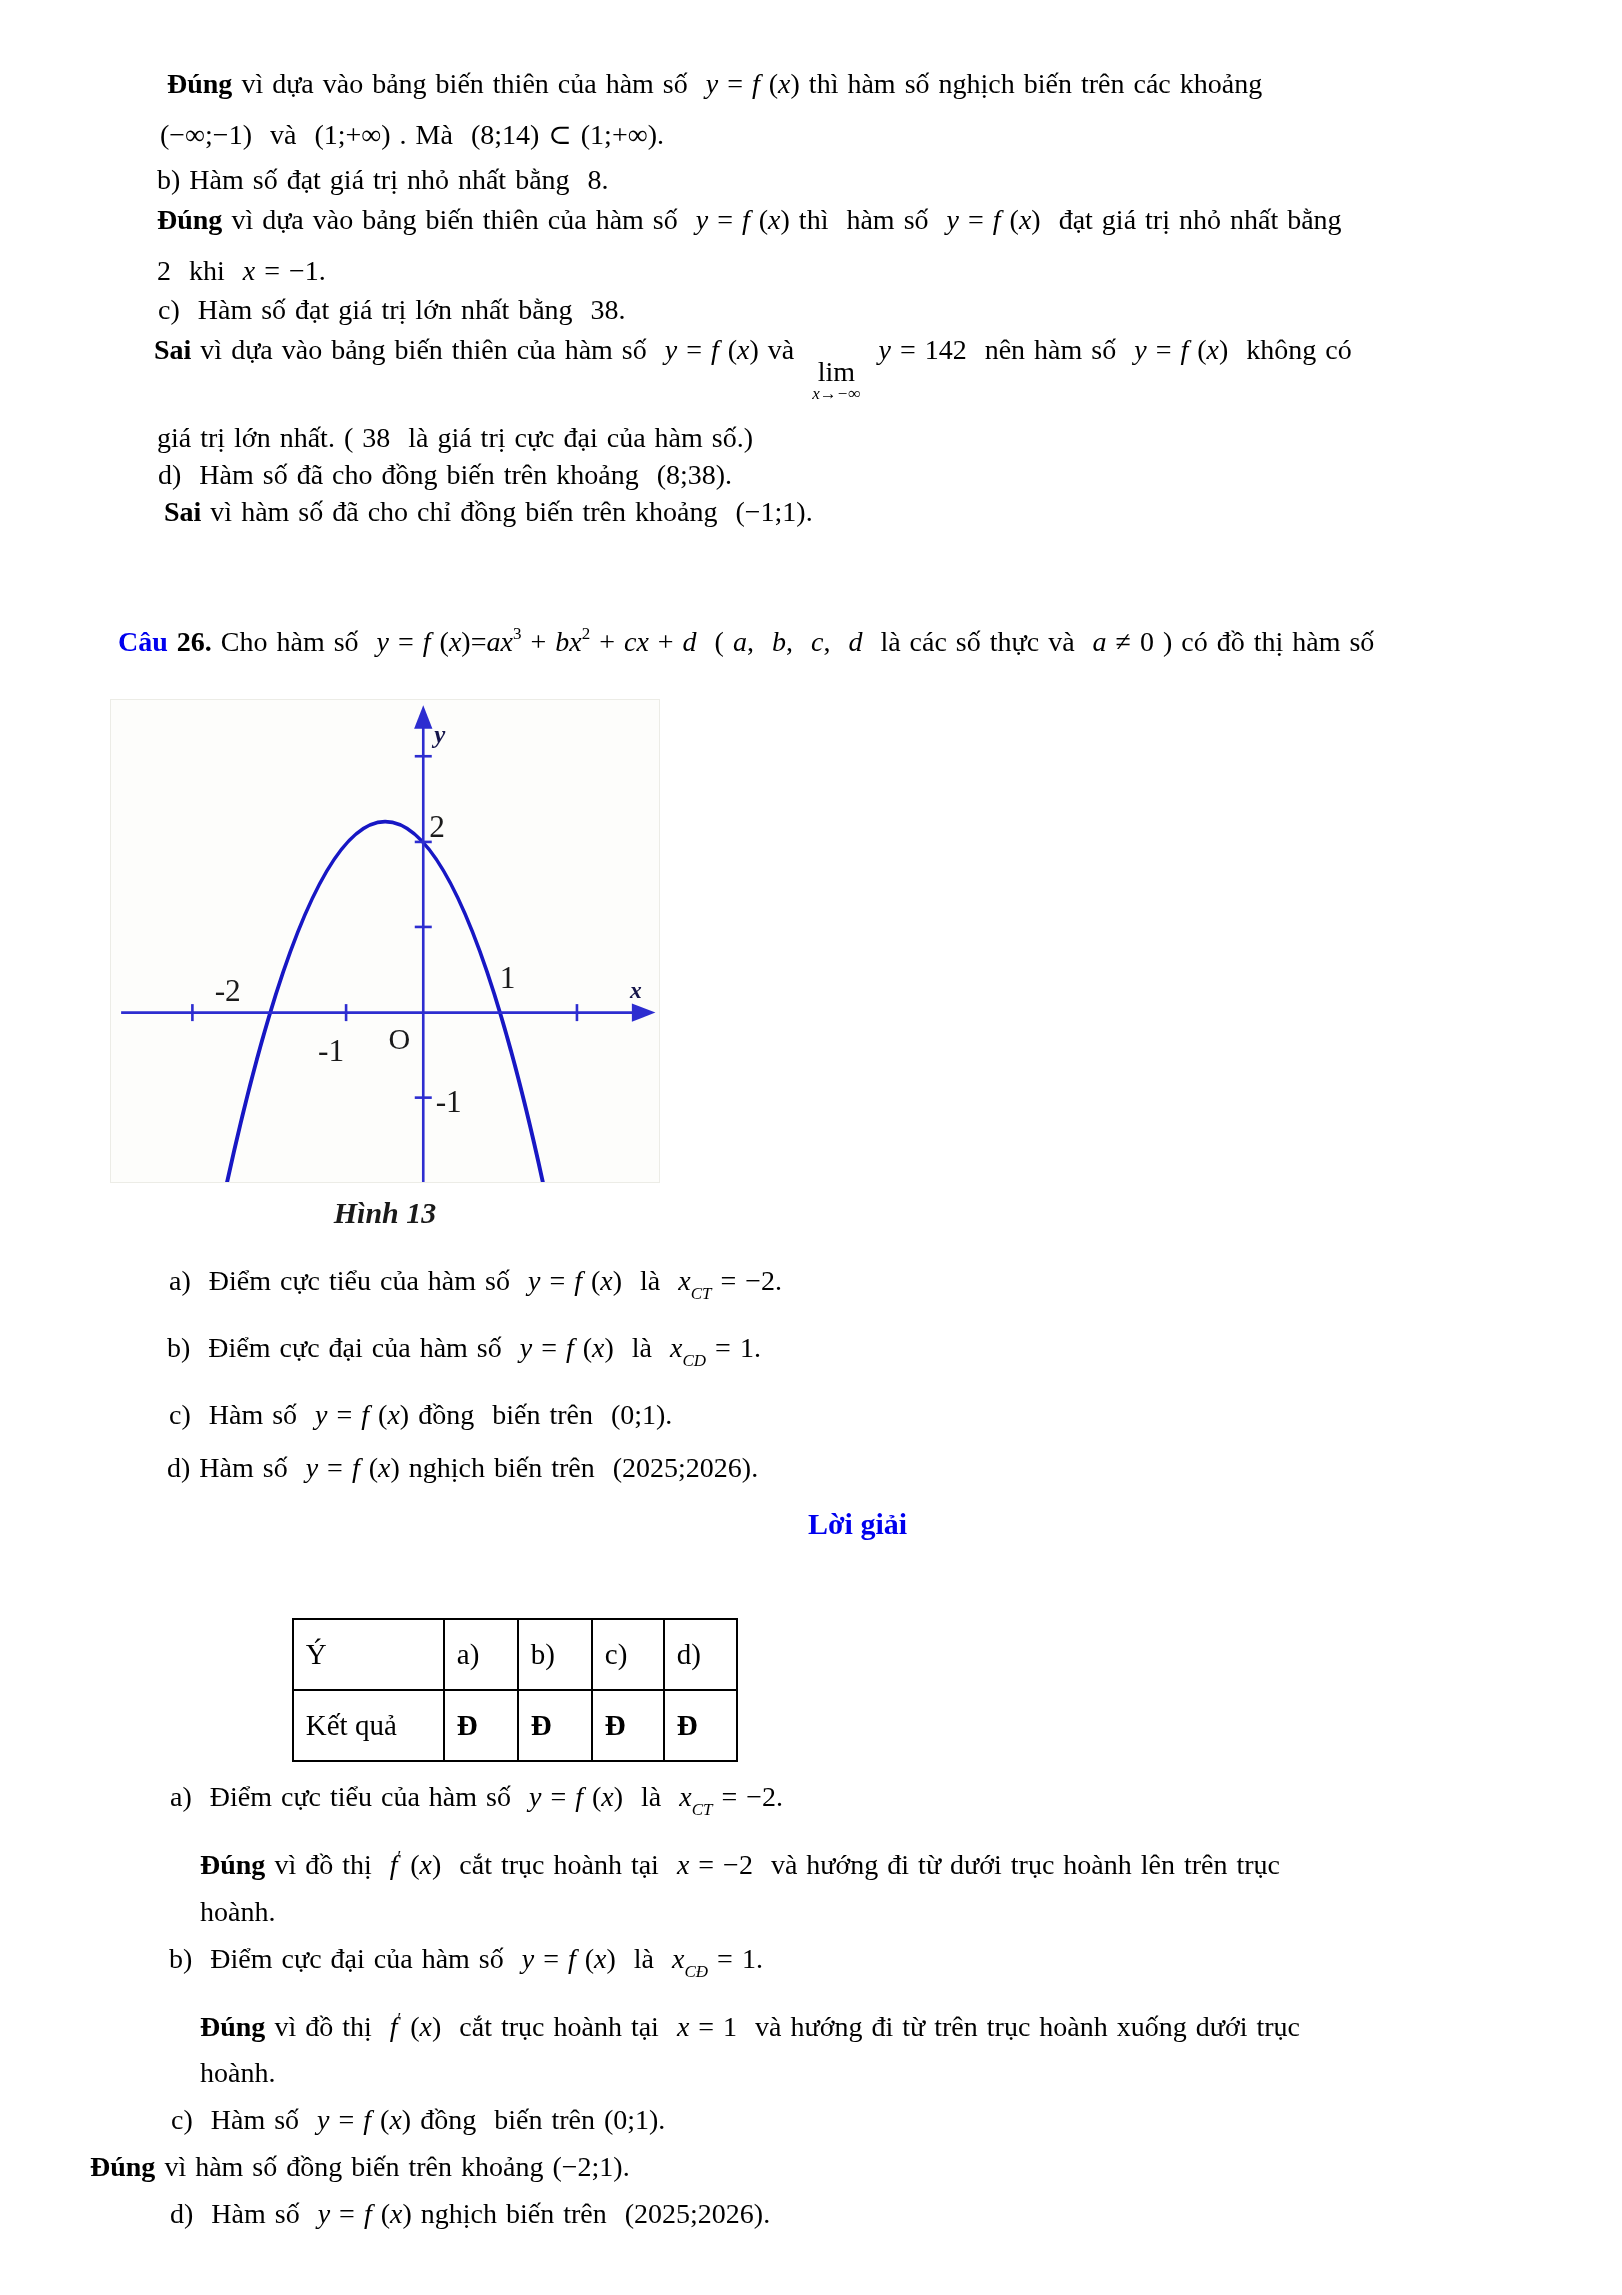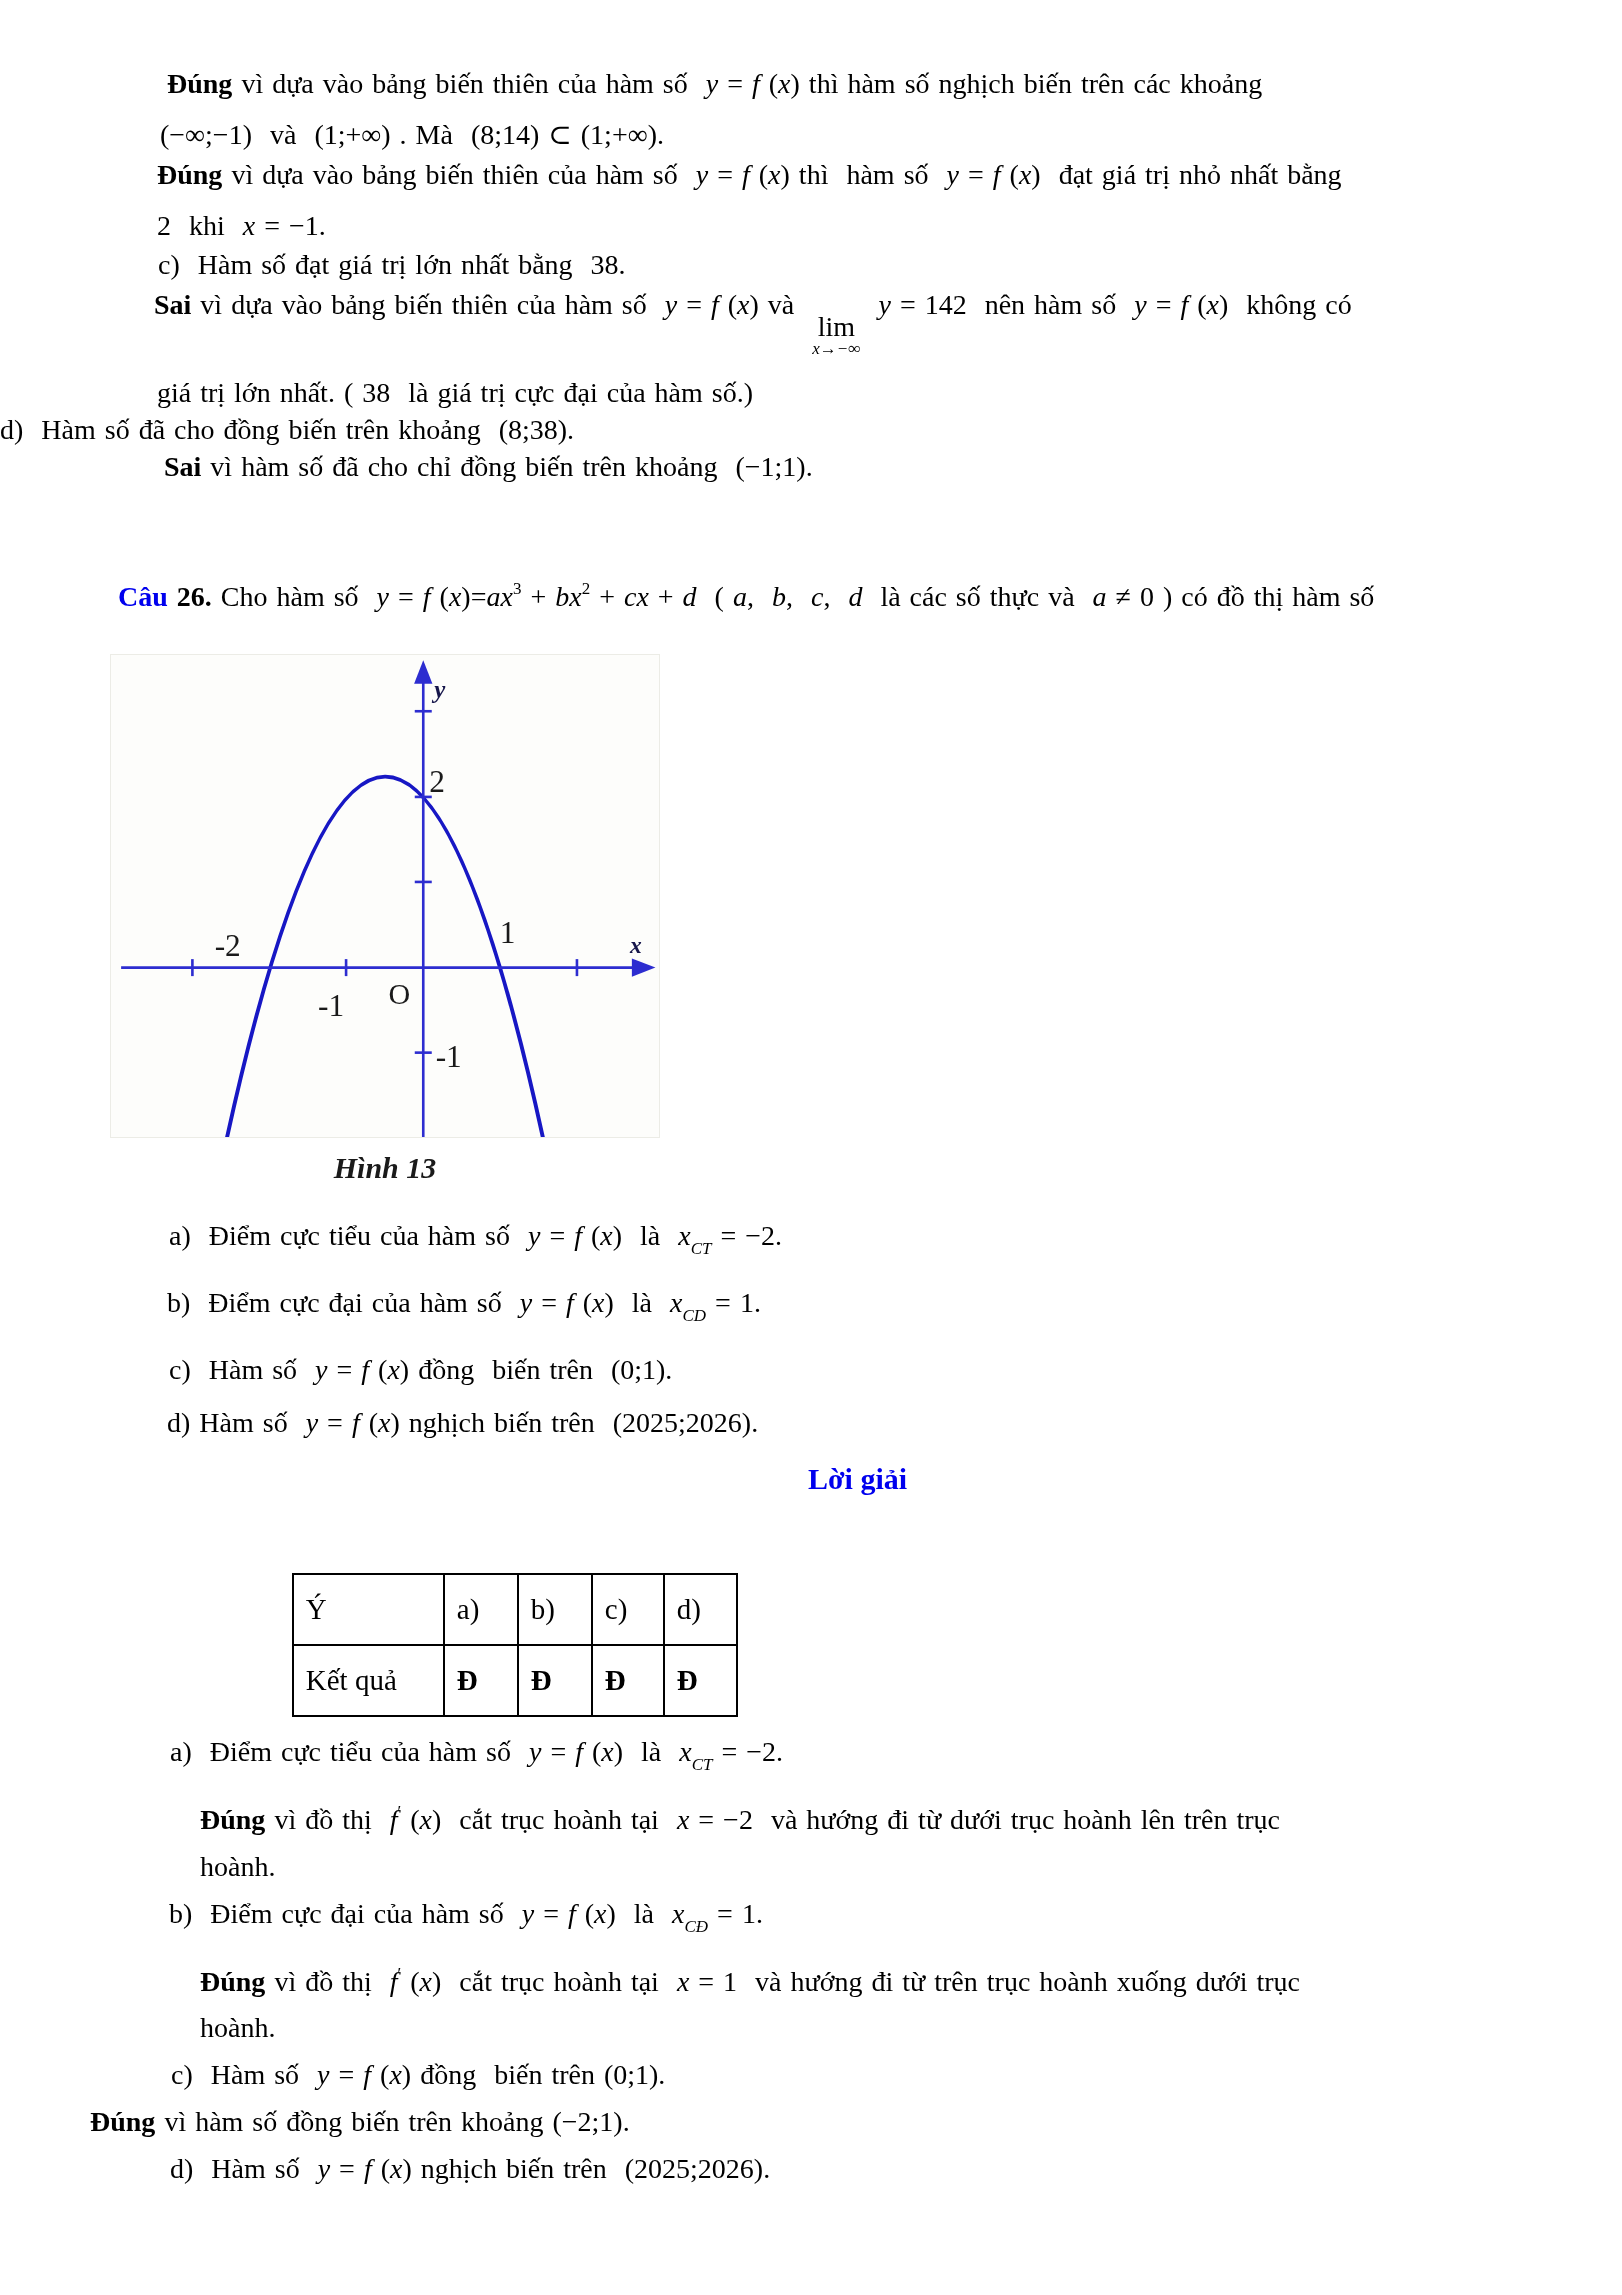--- a/index.html
+++ b/index.html
@@ -58,26 +58,27 @@
   svg text{font-family:"Liberation Serif","DejaVu Serif",serif;}
 </style>
 </head>
 <body>
 
 <div class="page">
 
   <div class="intro">
       <div class="line" style="margin-left: 167px;"><span class="s-b">Đúng</span><span class="s-r"> vì dựa vào bảng biến thiên của hàm số  </span><span class="s-i">y</span><span class="s-r"> = </span><span class="s-i">f</span><span class="s-r"> (</span><span class="s-i">x</span><span class="s-r">) thì hàm số nghịch biến trên các khoảng</span></div>
       <div class="line" style="margin-left: 160px; margin-top: 14.4px;"><span class="s-r">(−∞;−1)  và  (1;+∞) . Mà  (8;14) ⊂ (1;+∞).</span></div>
+      <div class="line" style="margin-left: 157px; margin-top: 7.9px;"><span class="s-r">b) Hàm số đạt giá trị nhỏ nhất bằng  8.</span></div>
       <div class="line" style="margin-left: 157px; margin-top: 2.6px;"><span class="s-b">Đúng</span><span class="s-r"> vì dựa vào bảng biến thiên của hàm số  </span><span class="s-i">y</span><span class="s-r"> = </span><span class="s-i">f</span><span class="s-r"> (</span><span class="s-i">x</span><span class="s-r">) thì  hàm số  </span><span class="s-i">y</span><span class="s-r"> = </span><span class="s-i">f</span><span class="s-r"> (</span><span class="s-i">x</span><span class="s-r">)  đạt giá trị nhỏ nhất bằng</span></div>
       <div class="line" style="margin-left: 157px; margin-top: 14.4px;"><span class="s-r">2  khi  </span><span class="s-i">x</span><span class="s-r"> = −1.</span></div>
       <div class="line" style="margin-left: 158px; margin-top: 2px;"><span class="s-r">c)  Hàm số đạt giá trị lớn nhất bằng  38.</span></div>
       <div class="line" style="margin-left: 154px; margin-top: 2.6px;"><span class="s-b">Sai</span><span class="s-r"> vì dựa vào bảng biến thiên của hàm số  </span><span class="s-i">y</span><span class="s-r"> = </span><span class="s-i">f</span><span class="s-r"> (</span><span class="s-i">x</span><span class="s-r">) và  </span><span class="lim"><span class="lim-top">lim</span><span class="lim-under">x→−∞</span></span><span class="s-r">  </span><span class="s-i">y</span><span class="s-r"> = 142  nên hàm số  </span><span class="s-i">y</span><span class="s-r"> = </span><span class="s-i">f</span><span class="s-r"> (</span><span class="s-i">x</span><span class="s-r">)  không có</span></div>
       <div class="line" style="margin-left: 157px; margin-top: 15.7px;"><span class="s-r">giá trị lớn nhất. ( 38  là giá trị cực đại của hàm số.)</span></div>
-      <div class="line" style=""><span class="s-r">d)  Hàm số đã cho đồng biến trên khoảng  (8;38).</span></div>
+      <div class="line" style="margin-left: 158px;"><span class="s-r">d)  Hàm số đã cho đồng biến trên khoảng  (8;38).</span></div>
       <div class="line" style="margin-left: 164px;"><span class="s-b">Sai</span><span class="s-r"> vì hàm số đã cho chỉ đồng biến trên khoảng  (−1;1).</span></div>
     </div>
 
   <div class="question">
       <div class="line" style="margin-left: 118px;"><span class="s-blueb">Câu </span><span class="s-b">26.</span><span class="s-r"> Cho hàm số  </span><span class="s-i">y</span><span class="s-r"> = </span><span class="s-i">f</span><span class="s-r"> (</span><span class="s-i">x</span><span class="s-r">)=</span><span class="s-i">ax</span><span class="s-sup">3</span><span class="s-r"> + </span><span class="s-i">bx</span><span class="s-sup">2</span><span class="s-r"> + </span><span class="s-i">cx</span><span class="s-r"> + </span><span class="s-i">d</span><span class="s-r">  ( </span><span class="s-i">a</span><span class="s-r">,  </span><span class="s-i">b</span><span class="s-r">,  </span><span class="s-i">c</span><span class="s-r">,  </span><span class="s-i">d</span><span class="s-r">  là các số thực và  </span><span class="s-i">a</span><span class="s-r"> ≠ 0 ) có đồ thị hàm số</span></div>
     </div>
 
   <div class="figure-wrap">
     <svg width="548" height="482" viewBox="0 0 837 737" style="font-size:43px">
 

